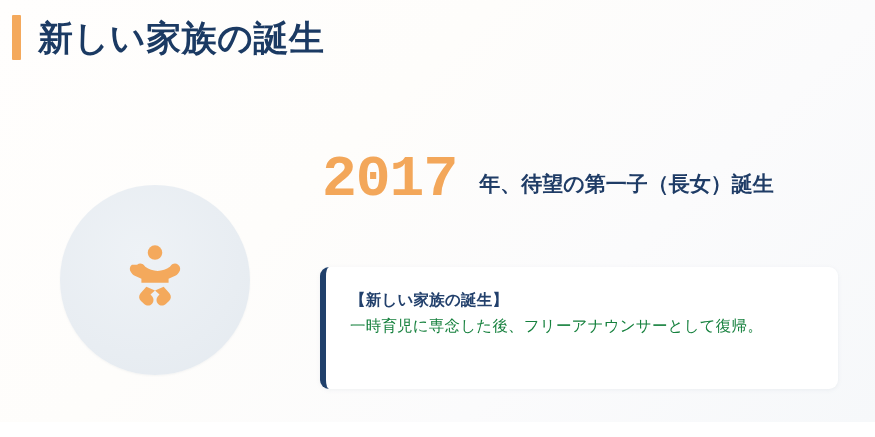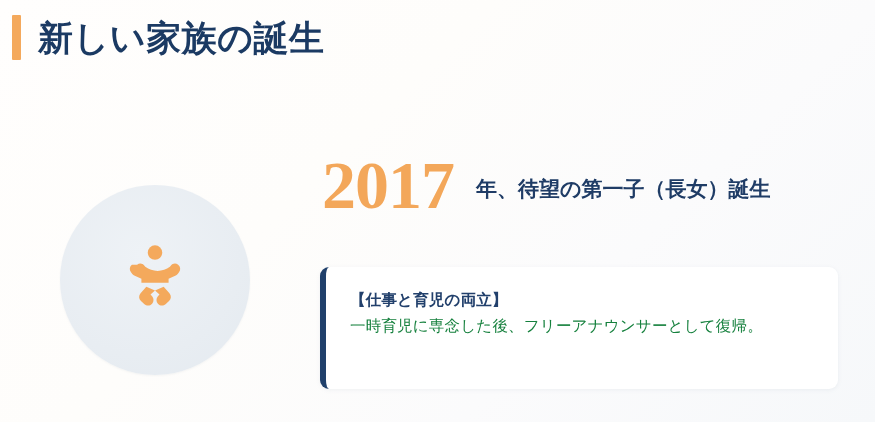--- a/index.html
+++ b/index.html
@@ -74,23 +74,23 @@
   
   .year-row {
     position: absolute;
     left: 322px;
     top: 152px;
     display: flex;
     align-items: center;
     gap: 22px;
   }
   .year-number {
-    font-family: Liberation Serif, serif;
+    font-family: Liberation Mono, monospace;
     font-weight: bold;
-    font-size: 68px;
+    font-size: 58px;
     line-height: 0.98;
     color: #f3a75a;
     letter-spacing: -1px;
   }
   .year-caption {
     font-size: 21px;
     font-weight: bold;
     line-height: 1.45;
     color: #1f3c66;
     max-width: 300px;
@@ -147,17 +147,17 @@
       </svg>
     </span>
   </div>
 
   <div class="year-row">
     <div class="year-number">2017</div>
     <div class="year-caption">年、待望の第一子（長女）誕生</div>
   </div>
 
   <div class="quote-card">
-    <div class="quote-heading">【仕事と育児の両立】</div>
+    <div class="quote-heading">【新しい家族の誕生】</div>
     <div class="quote-line">一時育児に専念した後、フリーアナウンサーとして復帰。</div>
   </div>
 
 </div>
 
 </body></html>

